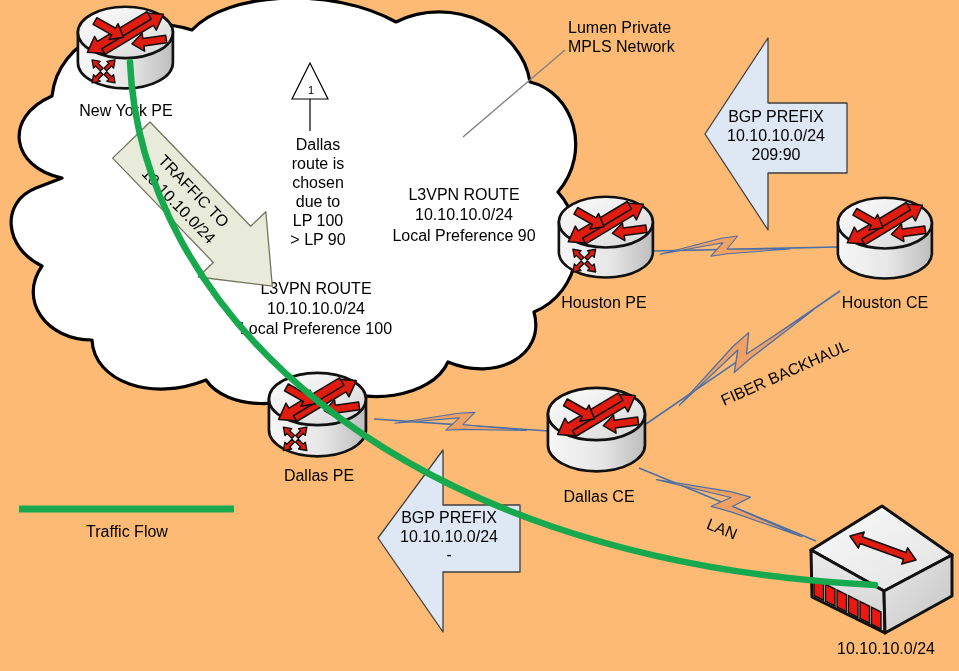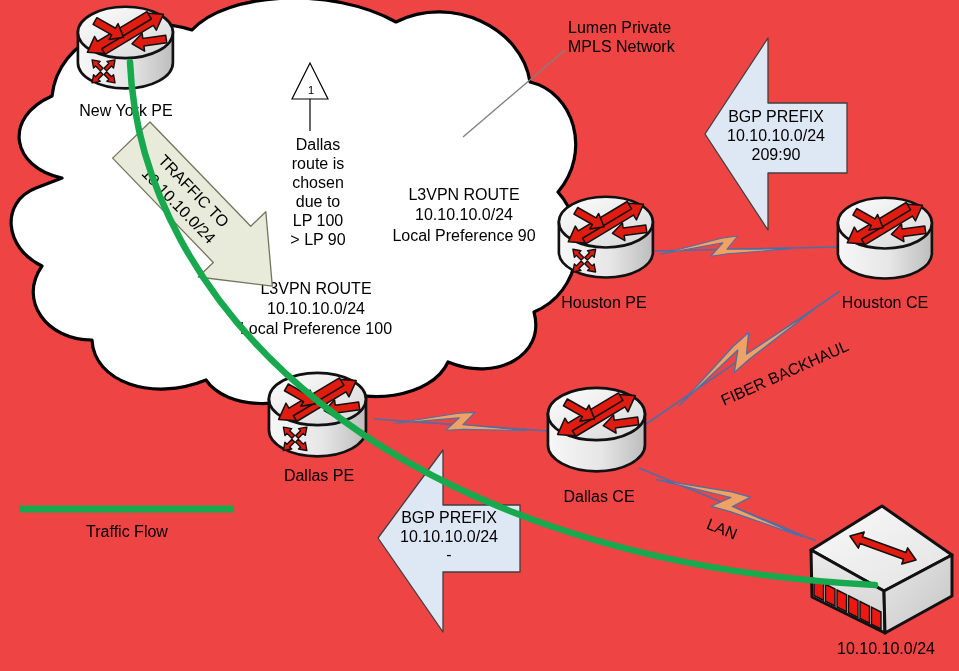--- a/index.html
+++ b/index.html
@@ -1,16 +1,16 @@
 <!DOCTYPE html>
 <html><head>
 <meta charset="utf-8">
 <style>
   html,body{margin:0;padding:0;background:#fff;}
-  .stage{position:relative;width:959px;height:671px;background:#ef4444;overflow:hidden;
+  .stage{position:relative;width:959px;height:671px;background:#fdba74;overflow:hidden;
          font-family:"Liberation Sans",sans-serif;}
   svg text{font-family:"Liberation Sans",sans-serif;font-size:16px;fill:#000;}
   .tc{text-anchor:middle;}
   .cloud{fill:#fff;stroke:#000;stroke-width:3.2;stroke-linejoin:round;}
   .callout-line{stroke:#808080;stroke-width:1.4;}
   .note-line{stroke:#000;stroke-width:1.2;}
   .tri{fill:#fff;stroke:#000;stroke-width:1.2;}
   .tri-num{font-size:11px;}
   .bgp-arrow{stroke:#3f3f3f;stroke-width:1.3;stroke-linejoin:round;}
   .traffic-arrow{stroke:#74745c;stroke-width:1.3;stroke-linejoin:round;}

